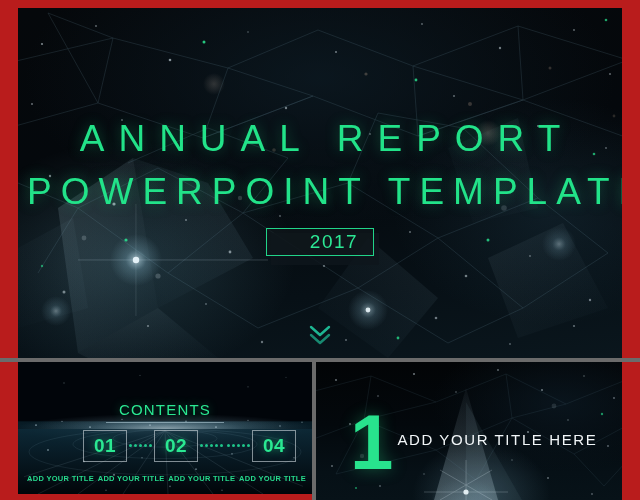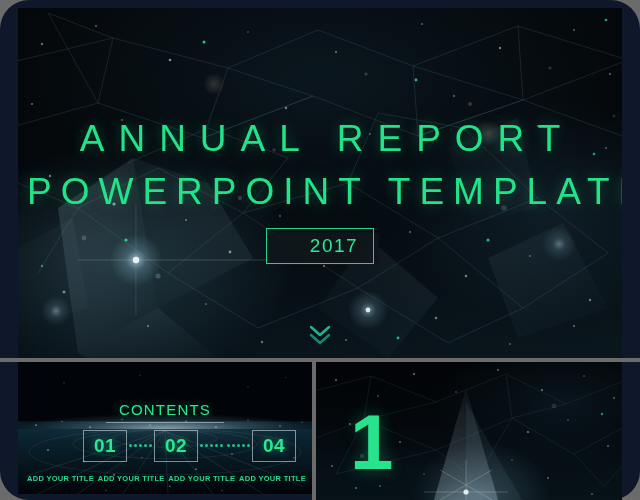--- a/index.html
+++ b/index.html
@@ -12,23 +12,22 @@
     height: 500px;
     overflow: hidden;
     font-family: "Liberation Sans", sans-serif;
   }
 
   
   #deck {
     position: relative;
     width: 640px;
     height: 500px;
-    background: #0f172a;
+    background: #b91c1c;
     box-sizing: border-box;
-    border-radius: 29px;
   }
 
   
   .hero {
     position: absolute;
     left: 18px;
     top: 8px;
     width: 604px;
     height: 350px;
     overflow: hidden;
@@ -84,21 +83,21 @@
   }
   .year-shadow {
     position: absolute;
     left: 5px; top: 5px;
     width: 108px; height: 32px;
     background: rgba(14,22,28,0.78);
   }
   .year-box {
     position: absolute;
     left: 0; top: 0;
-    width: 108px; height: 36px;
+    width: 108px; height: 28px;
     border: 1.5px solid #21d489;
     background: rgba(18,26,30,0.55);
     box-sizing: border-box;
     display: flex;
     align-items: center;
     justify-content: center;
     padding-left: 28px;
   }
   .year-text {
     color: #2ce895;
@@ -606,17 +605,18 @@
         <g fill="#2ae892">
           <circle cx="286" cy="52" r="1.2" opacity="0.6"></circle>
           <circle cx="40" cy="126" r="1.1" opacity="0.55"></circle>
         </g>
       </svg>
     </div>
 
     <div class="part-inner">
       <div class="part-digit">1</div>
       <div class="part-text">
+        <div class="part-sub">ADD YOUR TITLE HERE</div>
       </div>
     </div>
   </div>
 
 </div>
 
 </body></html>

